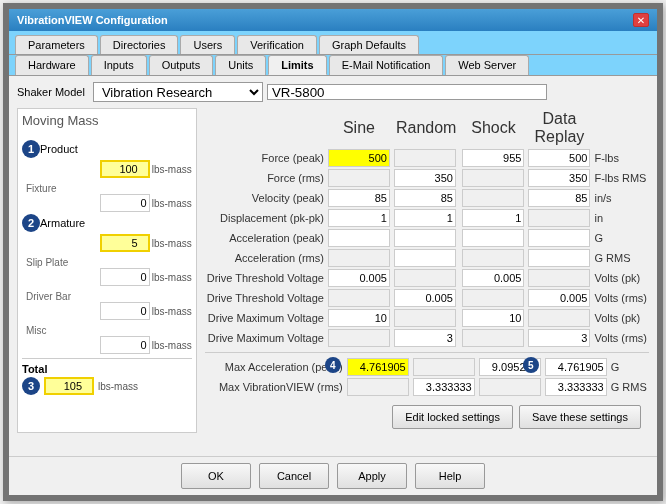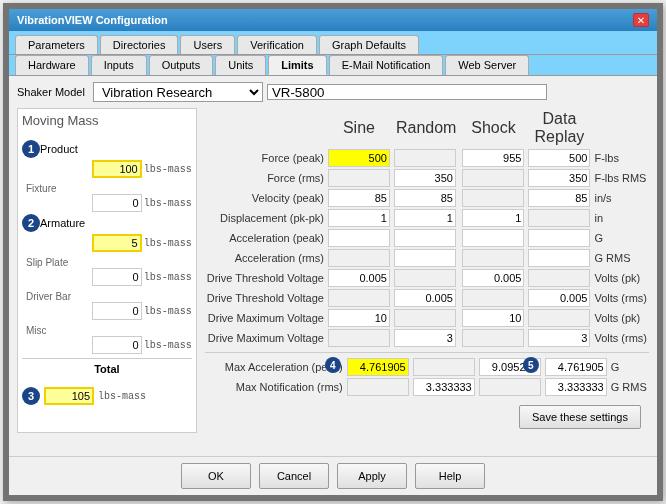--- a/index.html
+++ b/index.html
@@ -118,36 +118,35 @@
       align-items: center;
       gap: 2px;
     }
     .mass-input {
       width: 50px;
       height: 18px;
       border: 2px solid #f0d000;
       background: #ffff99;
       text-align: right;
       font-size: 11px;
-      padding: 0 2px;
+      padding: 0 10px;
     }
     .mass-input-plain {
       width: 50px;
       height: 18px;
       border: 1px solid #ccc;
       background: white;
       text-align: right;
       font-size: 11px;
       padding: 0 2px;
     }
     .mass-unit {
       font-size: 10px;
       color: #555;
       white-space: nowrap;
-      font-family: Liberation Mono, monospace;
     }
     .sub-label {
       font-size: 10px;
       color: #666;
       padding-left: 4px;
       margin-top: 5px;
     }
     .total-row {
       border-top: 1px solid #ccc;
       margin-top: 4px;
@@ -344,21 +343,21 @@
         <div class="sub-label">Misc</div>
         <div class="mass-row">
           <div></div>
           <div class="mass-input-group">
             <input type="text" class="mass-input-plain" value="0" style="">
             <span class="mass-unit">lbs-mass</span>
           </div>
         </div>
 
         <div class="total-row">
-          <div style="display:flex;align-items:center;margin-bottom:12px;justify-content:center;">
+          <div style="display:flex;align-items:center;margin-bottom:2px;">
             <span class="total-label">Total</span>
           </div>
           <div style="display:flex;align-items:center;gap:4px;">
             <span class="circle-badge">3</span>
             <input type="text" class="mass-input" value="105" style="">
             <span class="mass-unit">lbs-mass</span>
           </div>
         </div>
       </div>
 
@@ -480,31 +479,32 @@
               </td>
               <td style="width:65px;"><input type="text" class="param-input disabled" value="" style=""></td>
               <td style="width:65px;"><input type="text" class="param-input" value="9.095238" style=""></td>
               <td style="width:65px;position:relative;">
                 <span class="circle-badge" style="position:absolute;left:-20px;top:0px;width:16px;height:16px;font-size:10px;">5</span>
                 <input type="text" class="param-input" value="4.761905" style="">
               </td>
               <td class="param-unit">G</td>
             </tr>
             <tr>
-              <td class="param-name" style="width:140px;">Max Notification (rms)</td>
+              <td class="param-name" style="width:140px;">Max VibrationVIEW (rms)</td>
               <td style="width:65px;"><input type="text" class="param-input disabled" value="" style=""></td>
               <td style="width:65px;"><input type="text" class="param-input" value="3.333333" style=""></td>
               <td style="width:65px;"><input type="text" class="param-input disabled" value="" style=""></td>
               <td style="width:65px;"><input type="text" class="param-input" value="3.333333" style=""></td>
               <td class="param-unit">G RMS</td>
             </tr>
           </tbody>
         </table>
 
         <div class="bottom-buttons">
+          <button class="btn">Edit locked settings</button>
           <button class="btn">Save these settings</button>
         </div>
       </div>
     </div>
   </div>
 
   <div class="footer-buttons">
     <button class="footer-btn">OK</button>
     <button class="footer-btn">Cancel</button>
     <button class="footer-btn">Apply</button>

